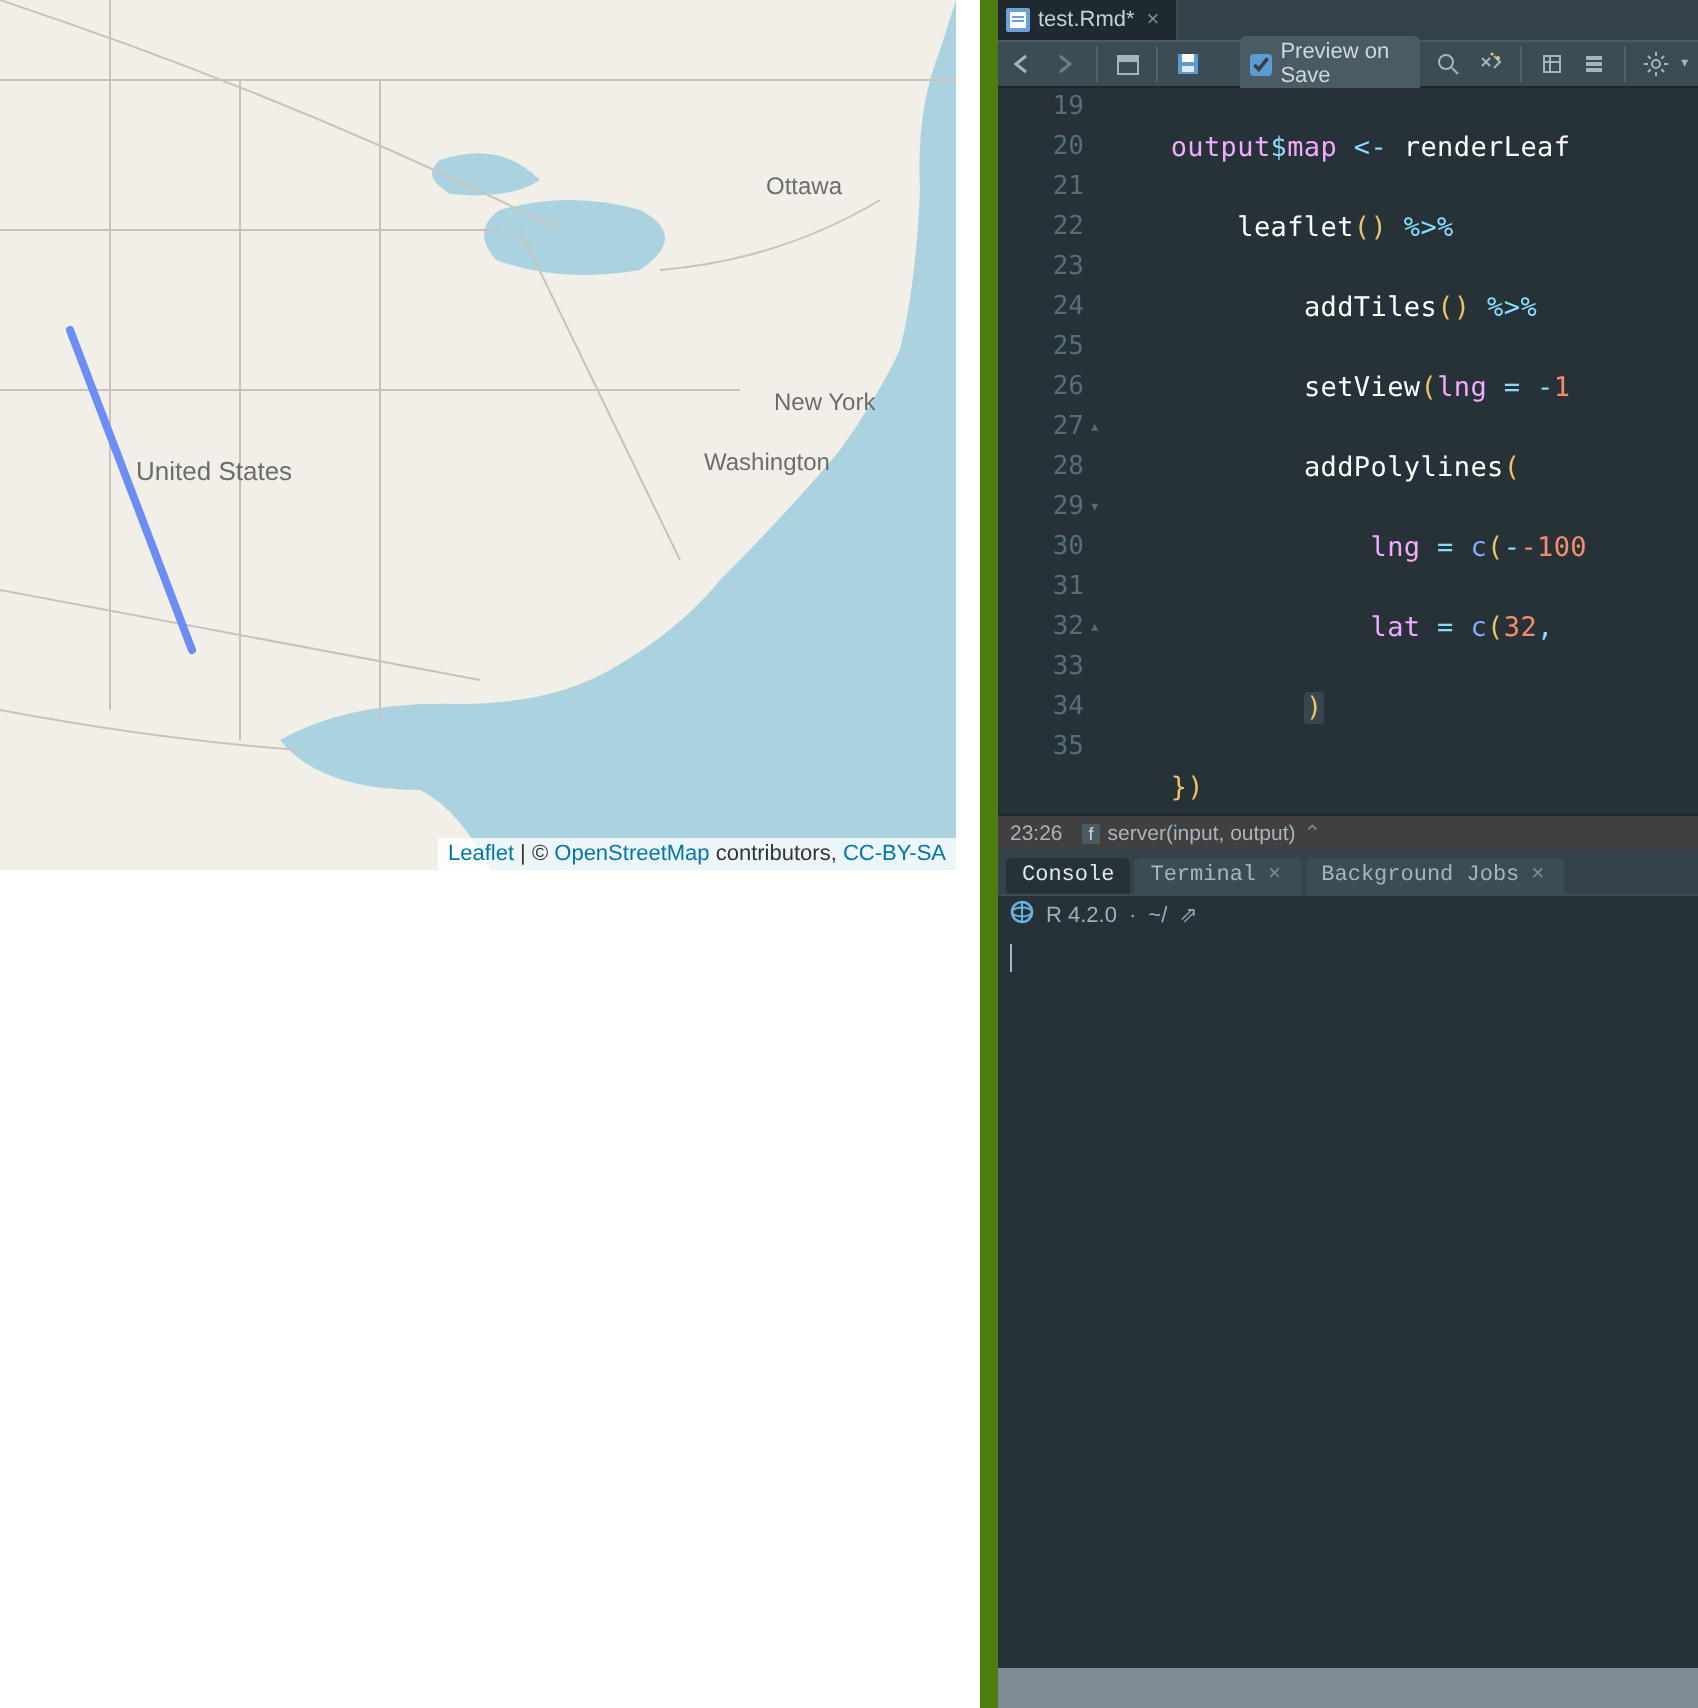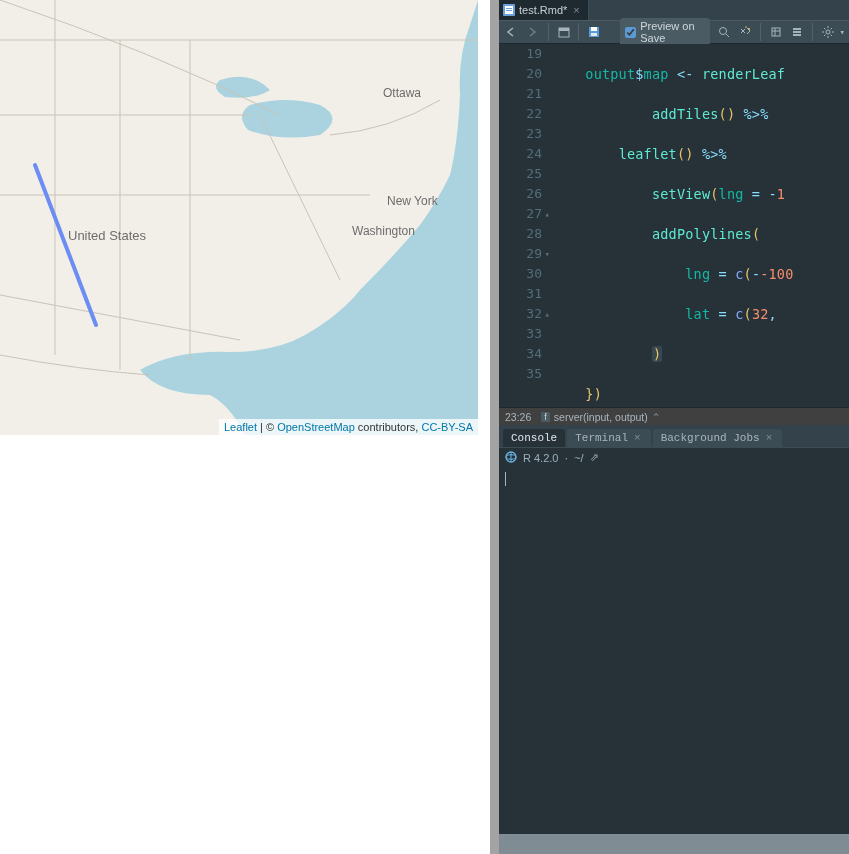--- a/index.html
+++ b/index.html
@@ -48,21 +48,21 @@
 
   .right-pane {
     width: 359px;
     height: 854px;
     background: #263238;
     display: flex;
     flex-direction: column;
     color: #a8b4bd;
     font-size: 13px;
     position: relative;
-    border-left: 9px solid #a3a3a3; 
+    border-left: 9px solid #4d7c0f; 
   }
   .rstudio-shell {
     flex: 1;
     display: flex;
     flex-direction: column;
     background: #263238;
     min-height: 0;
   }
   .tab-bar {
     height: 20px;
@@ -136,23 +136,23 @@
     font-size: 13.5px;
     line-height: 20px;
     white-space: pre;
     color: #b0bec5;
     letter-spacing: 0.2px;
   }
   .code .row { height: 20px; }
   .tok-fn { color: #82aaff; }
   .tok-op { color: #89ddff; }
   .tok-par { color: #e8c36a; }
-  .tok-arg { color: #14b8a6; }
+  .tok-arg { color: #f0abfc; }
   .tok-num { color: #f78c6c; }
-  .tok-keyec { color: #5eead4; }
+  .tok-keyec { color: #ffffff; }
   .cursor-ghost { background: #37474f; border-radius: 2px; padding: 0 1px;}
 
   .status-line {
     height: 18px;
     background: #404040;
     border-top: 1px solid #1e272c;
     display: flex;
     align-items: center;
     font-family: "Segoe UI", Arial, sans-serif;
     font-size: 10.5px;
@@ -378,22 +378,22 @@
         <div class="ln"><span>29</span><span class="fold-mark">▾</span></div>
         <div class="ln">30</div>
         <div class="ln">31</div>
         <div class="ln"><span>32</span><span class="fold-mark">▴</span></div>
         <div class="ln">33</div>
         <div class="ln">34</div>
         <div class="ln">35</div>
       </div>
       <div class="code">
 <div class="row">    <span class="tok-arg">output</span><span class="tok-op">$</span><span class="tok-arg">map</span> <span class="tok-op">&lt;-</span> <span class="tok-keyec">renderLeaf</span></div>
+<div class="row">        <span class="tok-keyec">leaflet</span><span class="tok-par">()</span><span class="tok-op"> %&gt;%</span></div>
 <div class="row">            <span class="tok-keyec">addTiles</span><span class="tok-par">()</span><span class="tok-op"> %&gt;%</span></div>
-<div class="row">        <span class="tok-keyec">leaflet</span><span class="tok-par">()</span><span class="tok-op"> %&gt;%</span></div>
 <div class="row">            <span class="tok-keyec">setView</span><span class="tok-par">(</span><span class="tok-arg">lng</span><span class="tok-op"> = </span><span class="tok-op">-</span><span class="tok-num">1</span></div>
 <div class="row">            <span class="tok-keyec">addPolylines</span><span class="tok-par">(</span></div>
 <div class="row">                <span class="tok-arg">lng</span><span class="tok-op"> = </span><span class="tok-fn">c</span><span class="tok-par">(</span><span class="tok-op">-</span><span class="tok-num">-100</span></div>
 <div class="row">                <span class="tok-arg">lat</span><span class="tok-op"> = </span><span class="tok-fn">c</span><span class="tok-par">(</span><span class="tok-num">32</span><span class="tok-op">, </span></div>
 <div class="row">            <span class="cursor-ghost tok-par">)</span></div>
 <div class="row">    <span class="tok-par">})</span></div>
 
 
 
 

